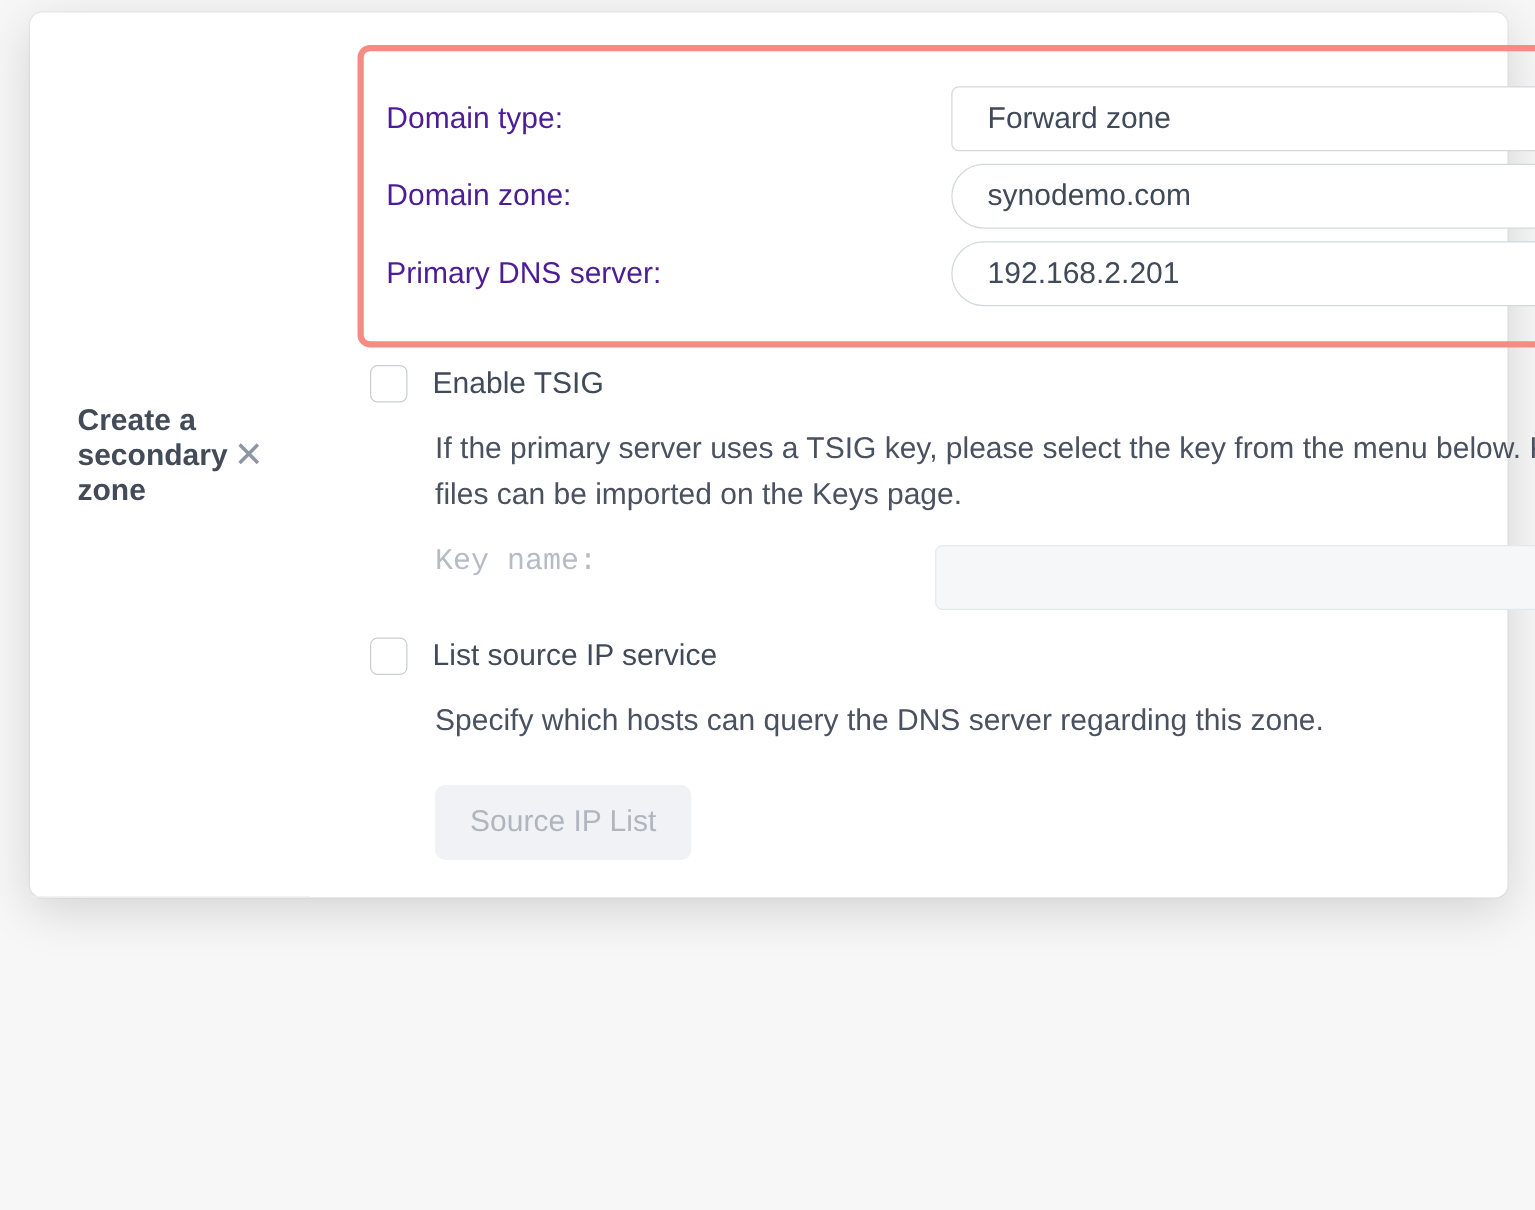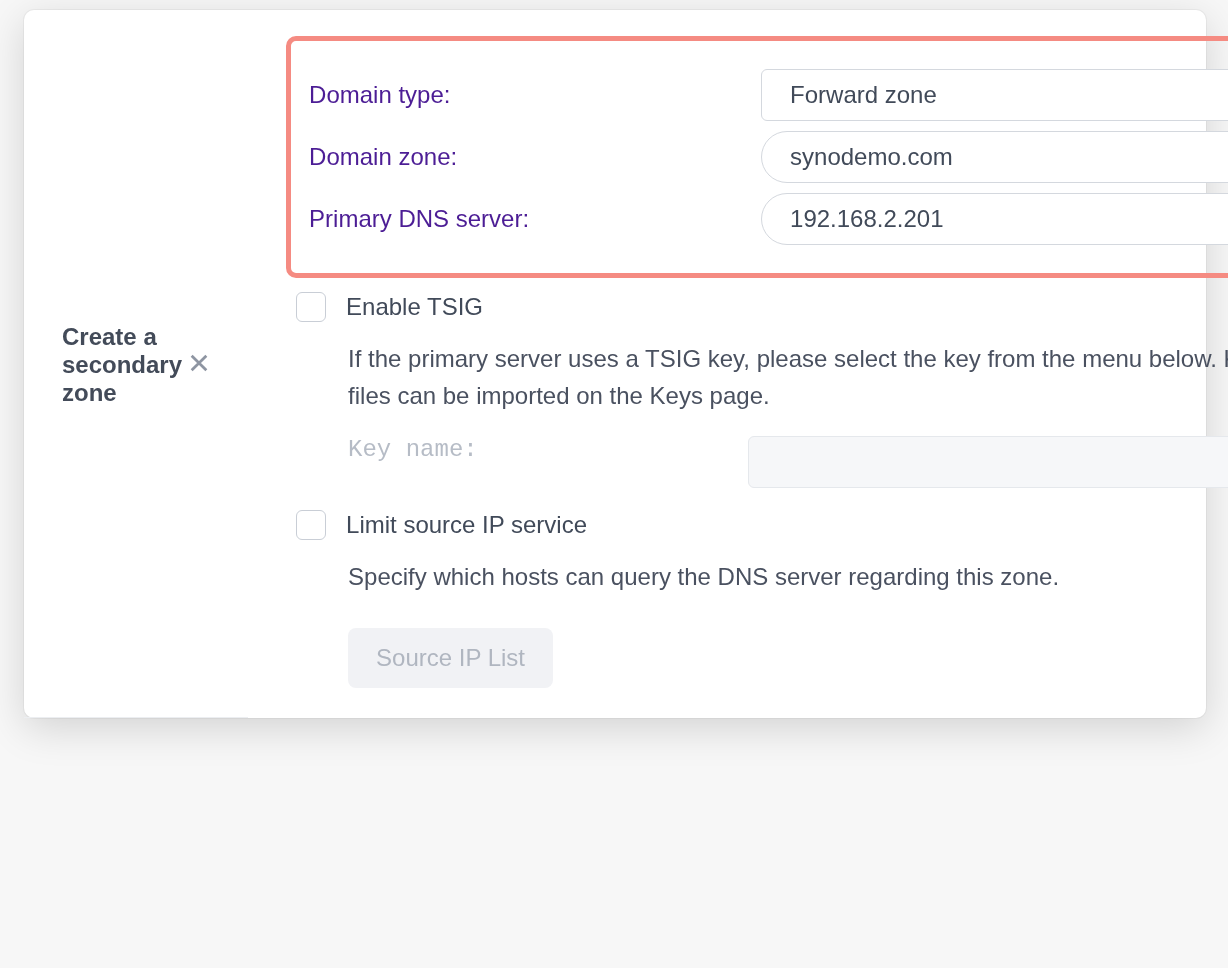--- a/index.html
+++ b/index.html
@@ -214,21 +214,21 @@
 
     <div class="indent-row">
       <div class="lbl">Key name:</div>
       <div class="select-disabled">
         <span class="select-caret"></span>
       </div>
     </div>
 
     <div class="checkbox-row">
       <div class="checkbox"></div>
-      <div class="checkbox-label">Limit source IP service</div>
+      <div class="checkbox-label">List source IP service</div>
     </div>
 
     <div class="help-text">Specify which hosts can query the DNS server regarding this zone.</div>
 
     <div class="disabled-btn">Source IP List</div>
 
   </div>
 
   <div class="dialog-footer">
     <button class="btn cancel">Cancel</button>

